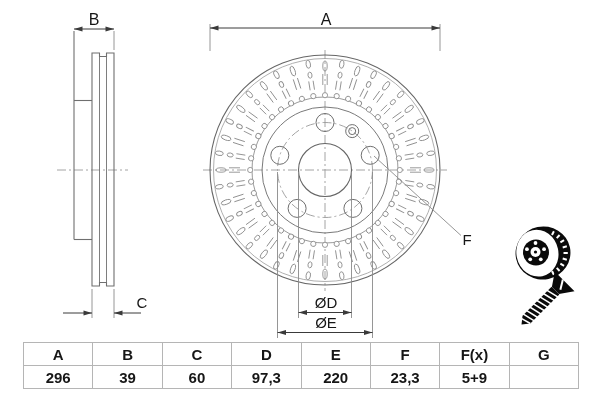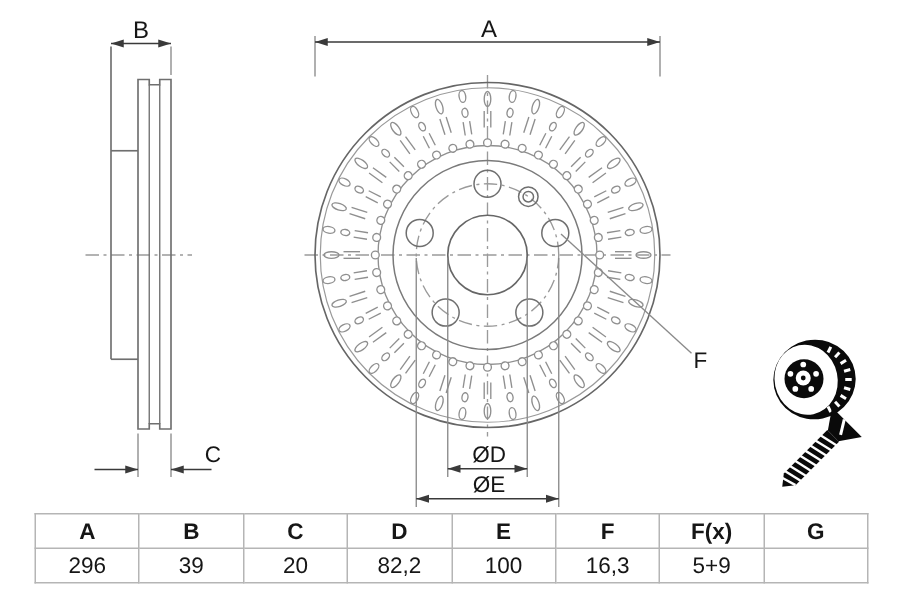--- a/index.html
+++ b/index.html
@@ -5,21 +5,21 @@
   html,body{margin:0;padding:0;background:#ffffff;}
   body{width:600px;height:400px;position:relative;font-family:"Liberation Sans",sans-serif;overflow:hidden;}
   #stage{position:absolute;left:0;top:0;width:600px;height:400px;}
   svg text{fill:#161616;}
   .dim-label{font-size:16px;}
   .dim-label-sm{font-size:15px;}
   table.dims{position:absolute;left:23px;top:342px;width:556px;border-collapse:collapse;table-layout:fixed;}
   table.dims th,table.dims td{border:1px solid #b5b5b5;height:22px;text-align:center;vertical-align:middle;
     font-size:15px;color:#161616;padding:0;}
   table.dims th{font-weight:bold;}
-  table.dims td{font-weight:normal;}
+  table.dims td{font-weight:bold;}
 </style>
 </head>
 <body>
 
 <div id="stage">
 <svg width="600" height="400" viewBox="0 0 600 400">
 
   <g fill="none" stroke="#6f6f6f" stroke-width="1.1">
 
     <line x1="57" y1="170" x2="128" y2="170" stroke="#9a9a9a" stroke-width="0.9" stroke-dasharray="9 3 2 3"></line>
@@ -430,22 +430,22 @@
     <th>C</th>
     <th>D</th>
     <th>E</th>
     <th>F</th>
     <th>F(x)</th>
     <th>G</th>
   </tr>
   <tr>
     <td>296</td>
     <td>39</td>
-    <td>20</td>
-    <td>82,2</td>
-    <td>100</td>
-    <td>16,3</td>
+    <td>60</td>
+    <td>97,3</td>
+    <td>220</td>
+    <td>23,3</td>
     <td>5+9</td>
     <td></td>
   </tr>
 </tbody>
     </table>
 </div>
 
 </body></html>

